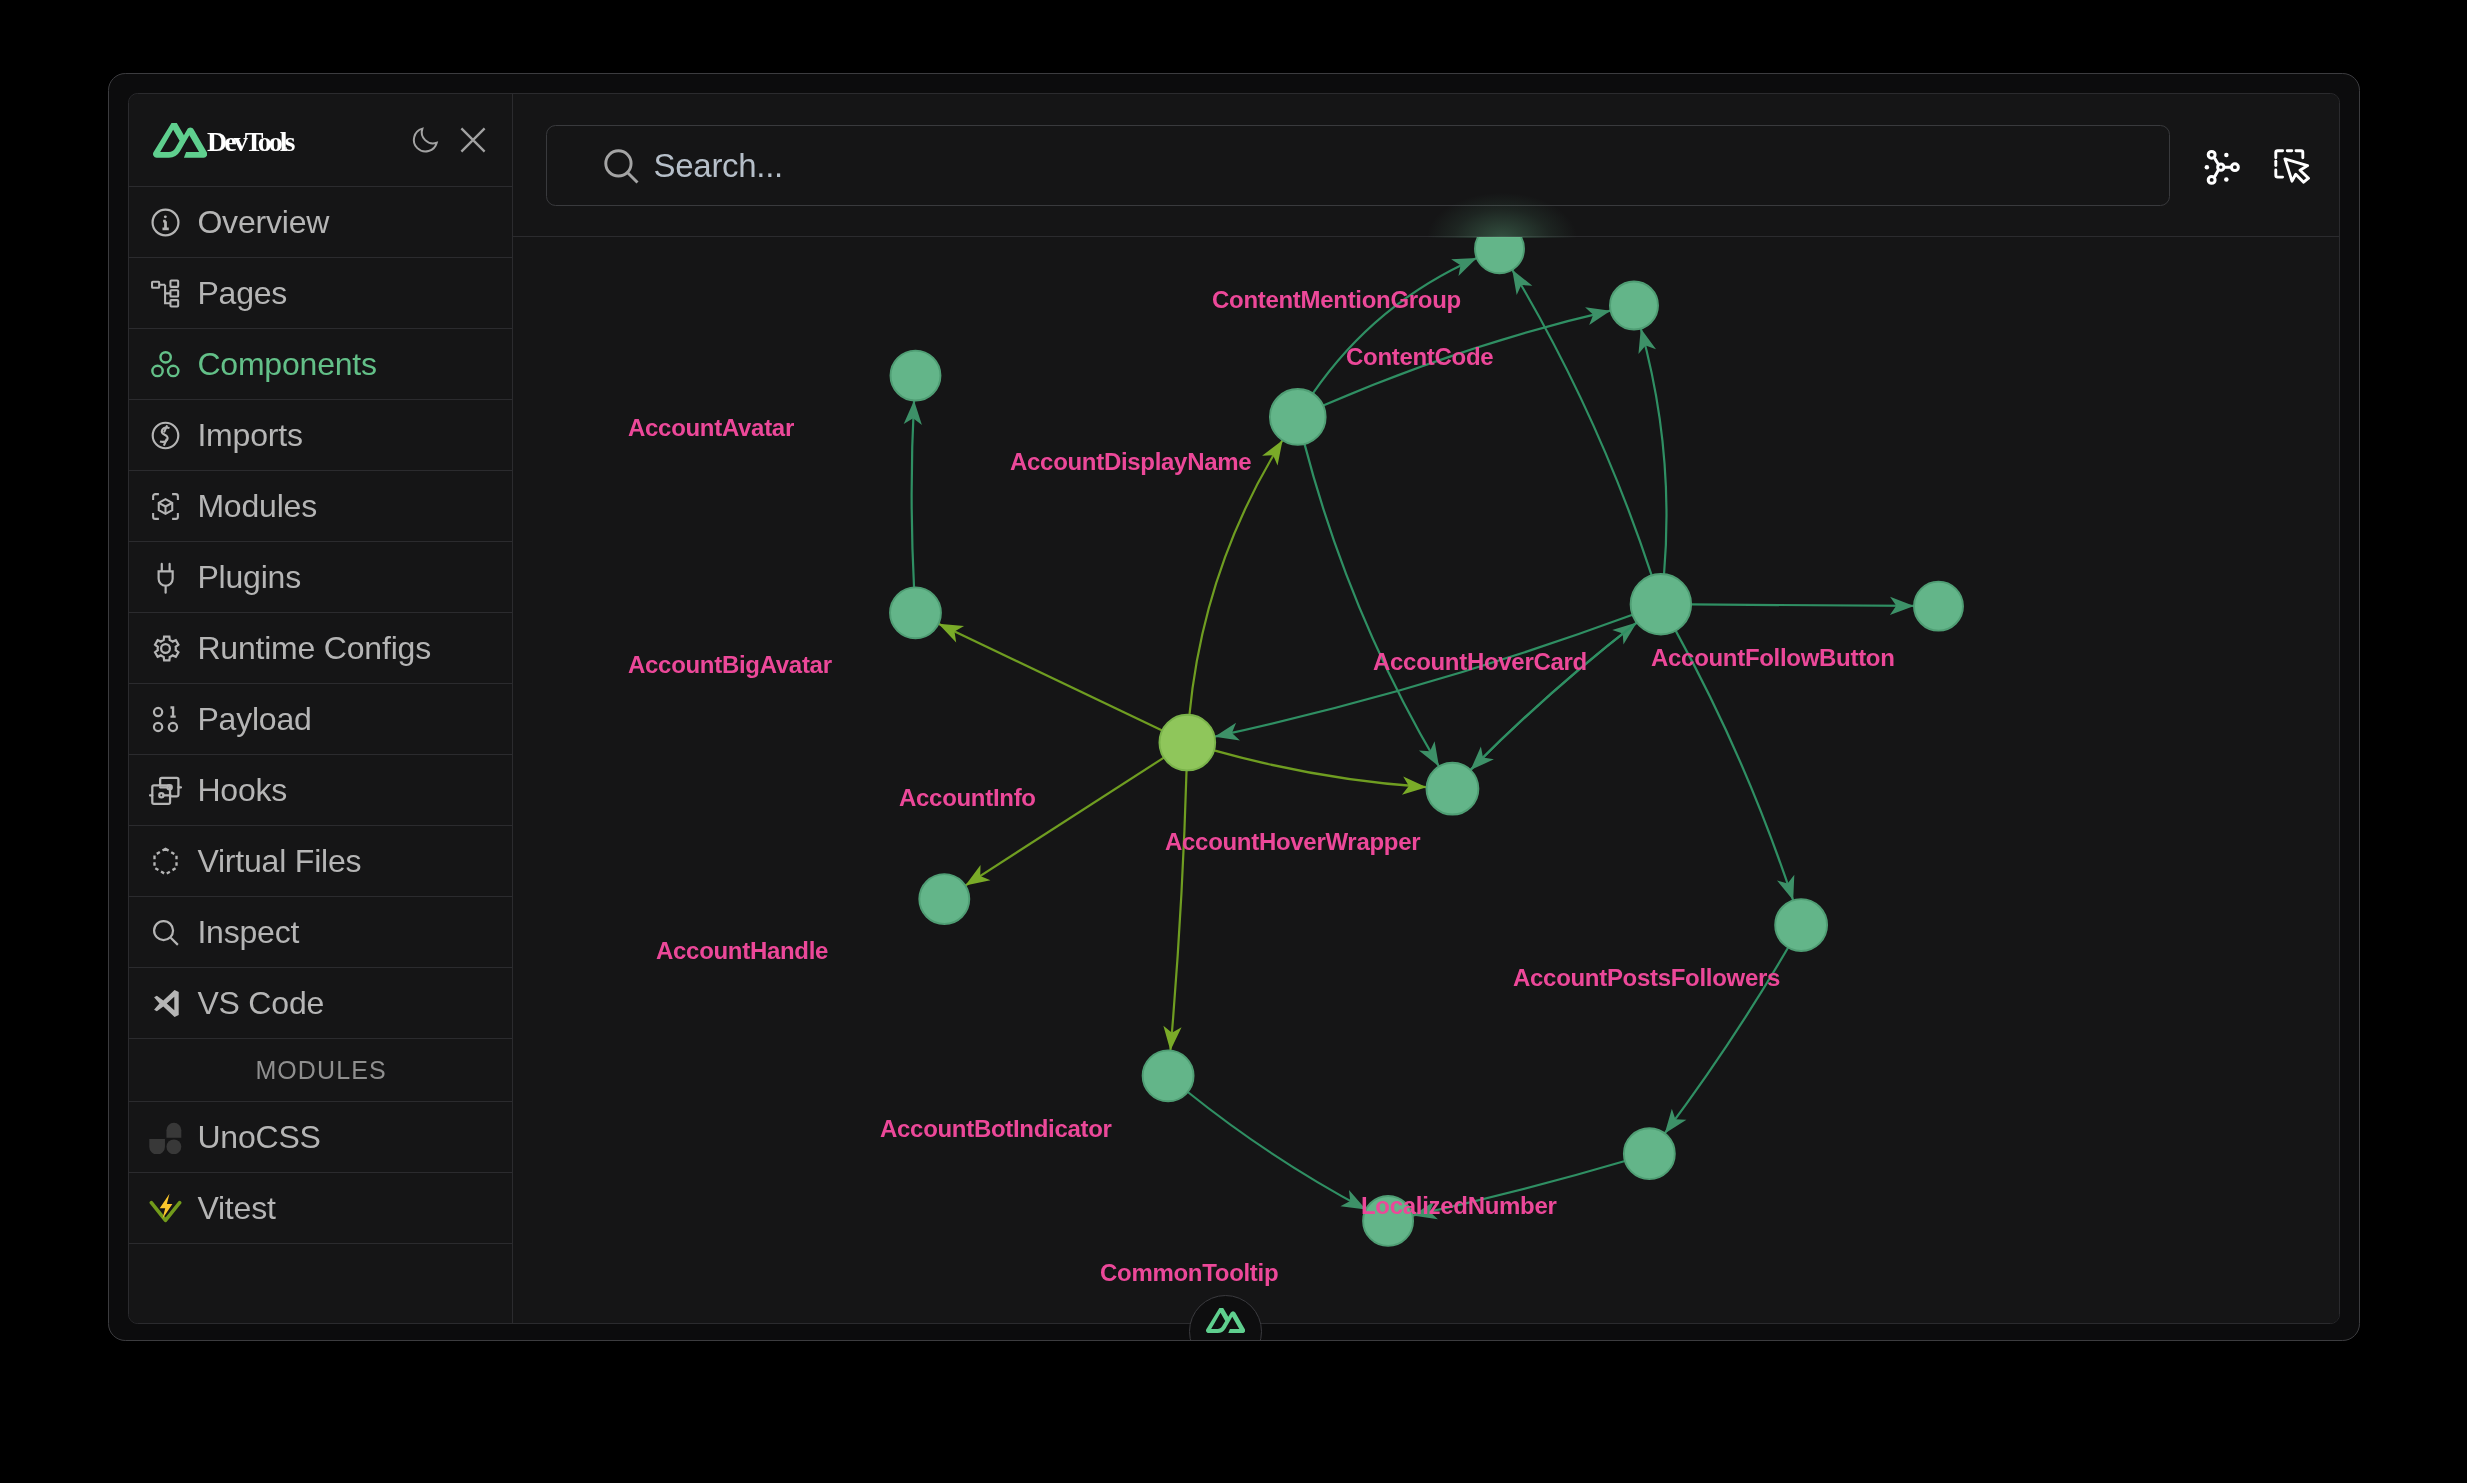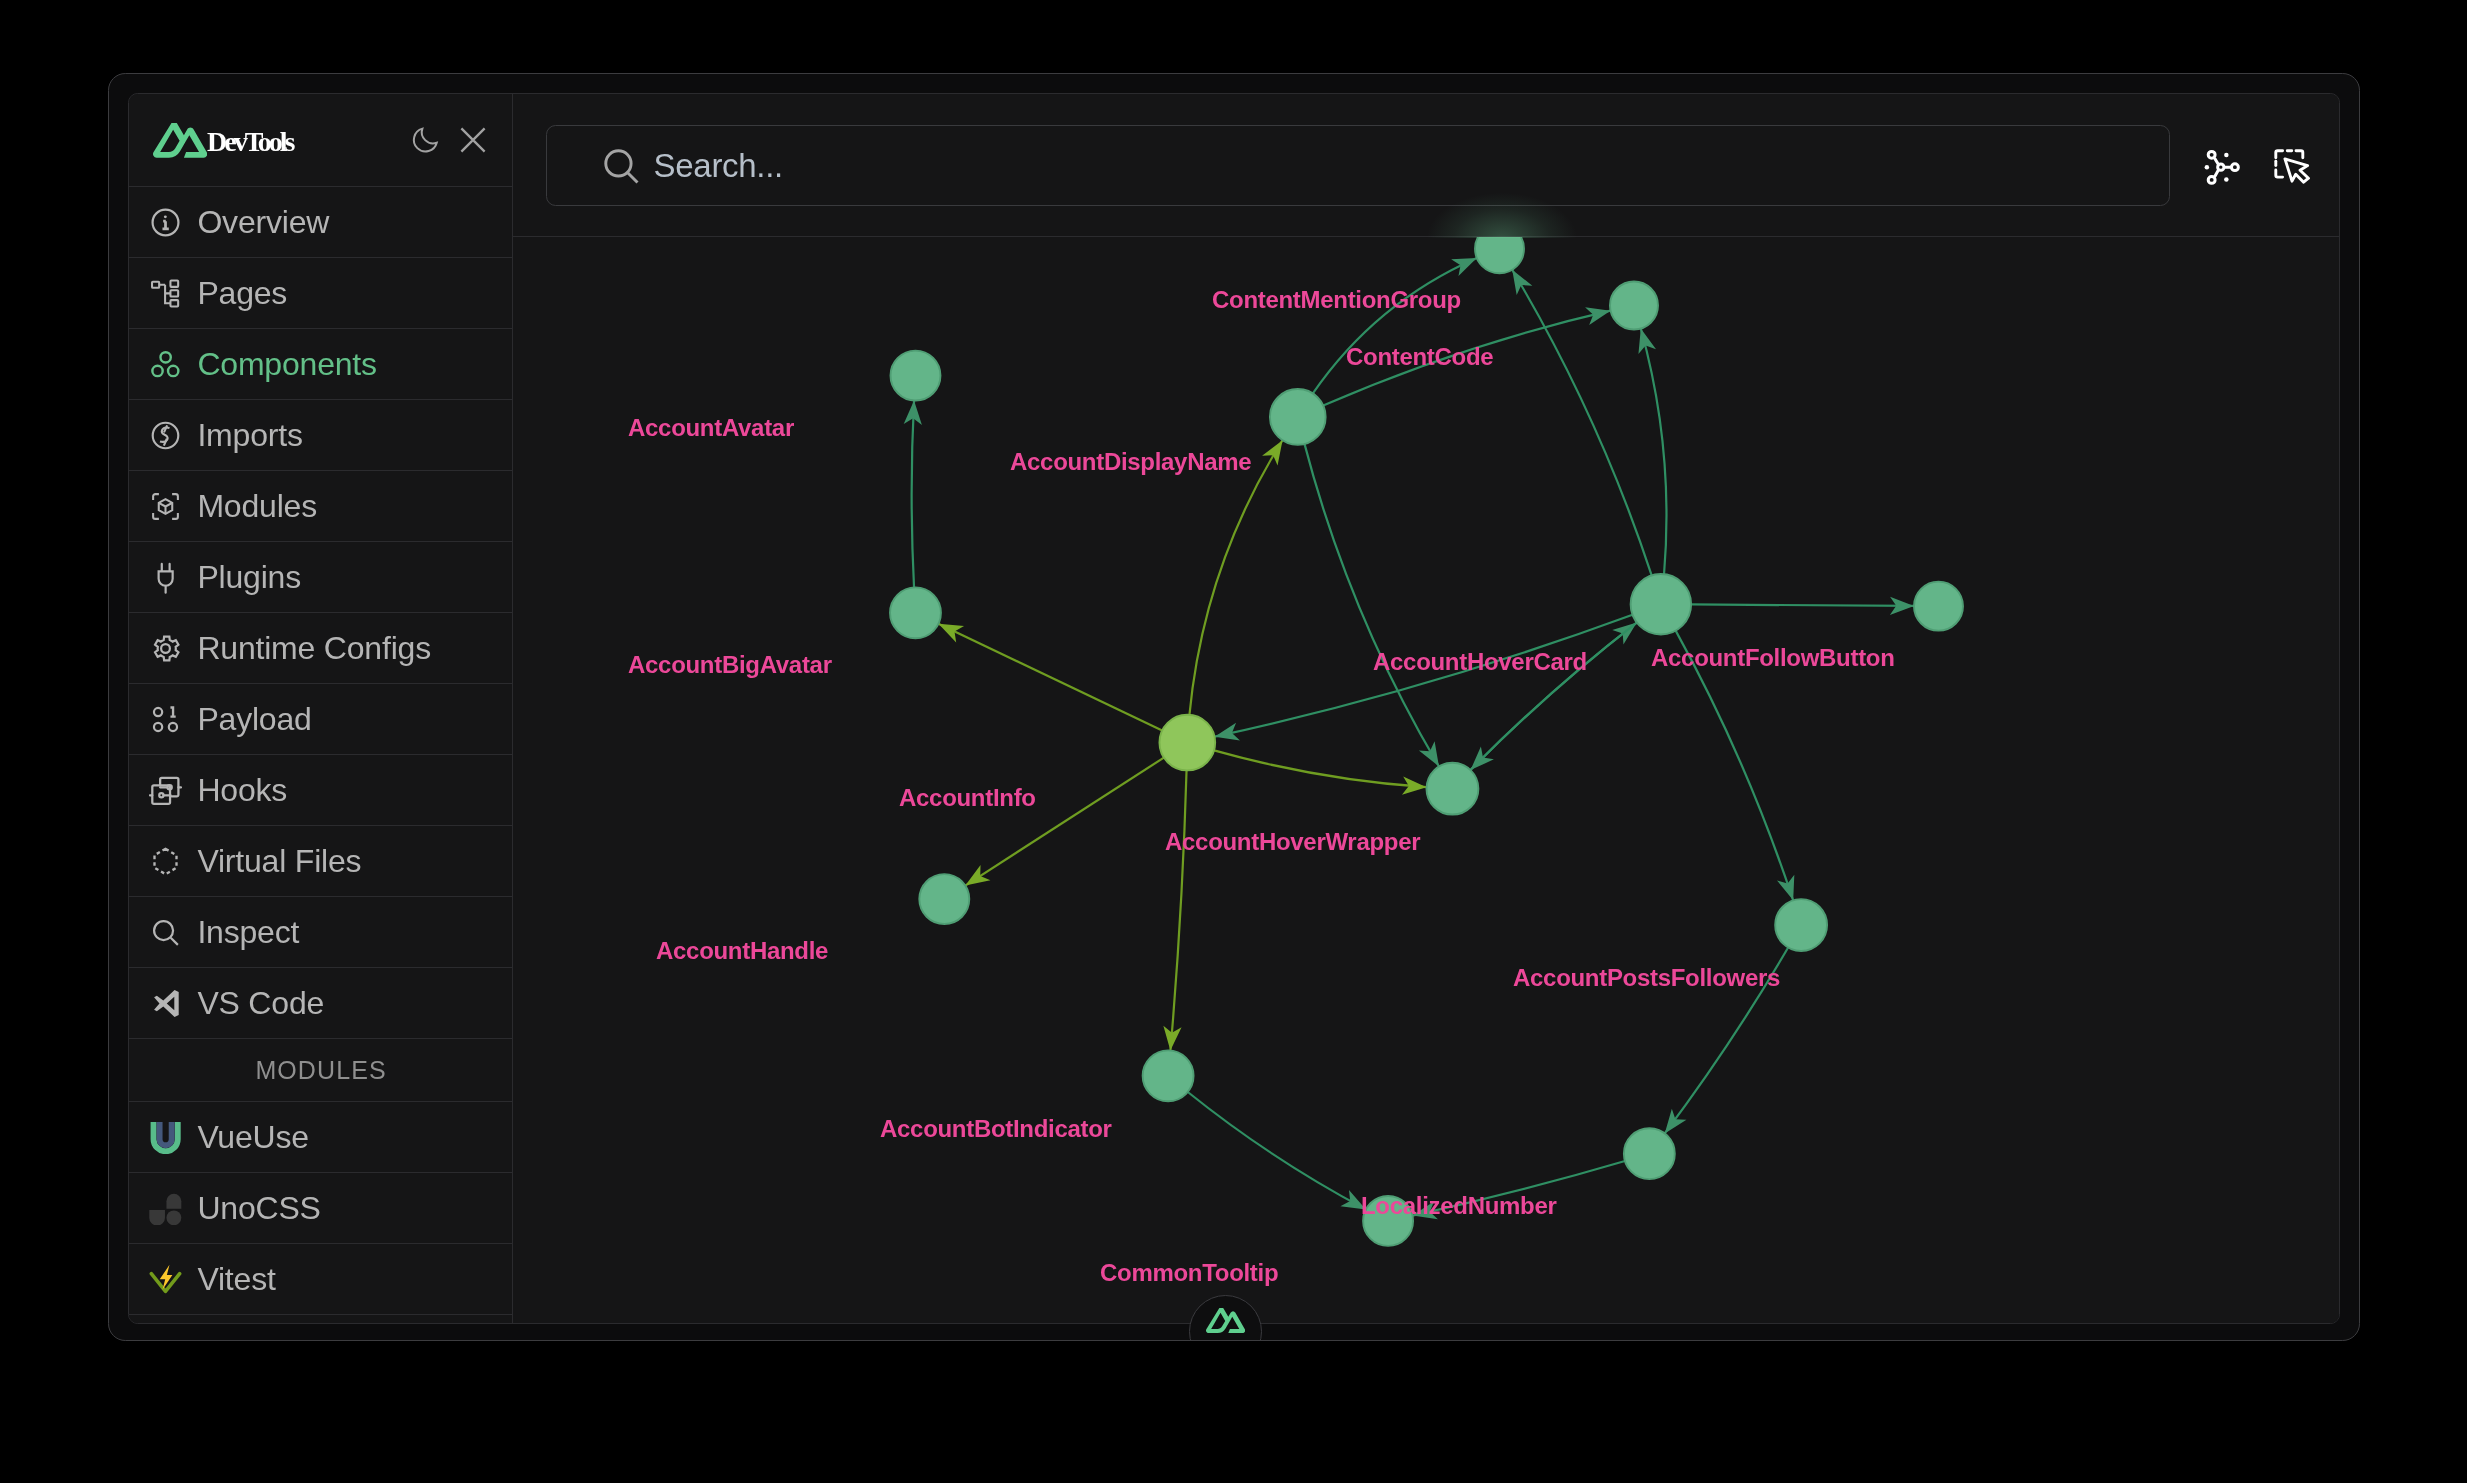--- a/index.html
+++ b/index.html
@@ -198,29 +198,20 @@
         </div>
   <div class="navitem">
           <span class="ic">
             <svg viewBox="0 0 24 24">
               <path fill="currentColor" d="M18.6 2.2 10.4 9.9 5.7 6.4l-2 1 3.9 4.6-3.9 4.6 2 1 4.7-3.5 8.2 7.7 3-1.4V3.6zM18.4 7.1v9.8l-5.5-4.9z"></path>
             </svg>
           </span>
           <span class="lbl">VS Code</span>
         </div>
   <div class="navsec">MODULES</div>
-  <div class="navitem">
-          <span class="ic">
-            <svg viewBox="0 0 24 24" fill="none">
-              <path d="M3.3 0.8v12.4a8.8 8.8 0 0 0 17.6 0V0.8" stroke="#58bc8a" stroke-width="4.3"></path>
-              <path d="M7.7 0.8v12.4a4.4 4.4 0 0 0 8.8 0V0.8" stroke="#44587c" stroke-width="4.3"></path>
-            </svg>
-          </span>
-          <span class="lbl">VueUse</span>
-        </div>
   <div class="navitem">
           <span class="ic">
             <svg viewBox="0 0 24 24" fill="#383838">
               <path d="M12.7 12.1V6.7a5.4 5.4 0 0 1 10.8 0v5.4z"></path>
               <path d="M0.2 13.1h11.4v5.6a5.7 5.7 0 0 1-11.4 0z"></path>
               <circle cx="18.1" cy="18.8" r="5.4"></circle>
             </svg>
           </span>
           <span class="lbl">UnoCSS</span>
         </div>

